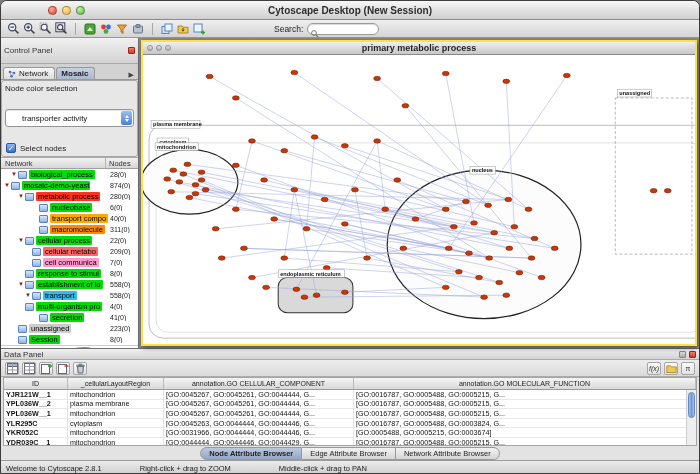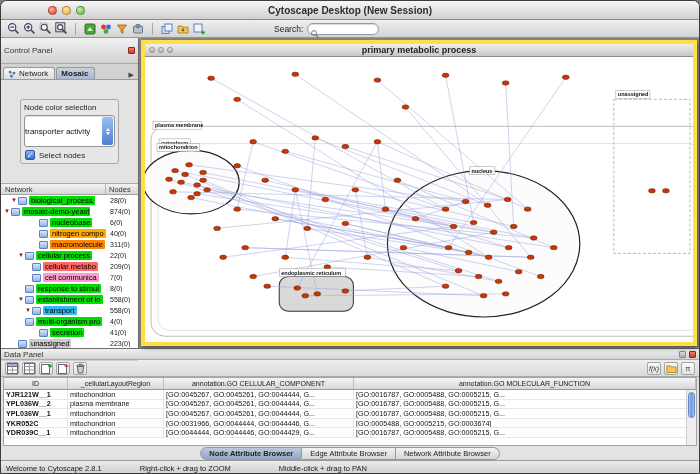--- a/index.html
+++ b/index.html
@@ -26,23 +26,23 @@
   .main-row{flex:1;min-height:0;display:flex;background:#8b8b8b;}
   
   .control-panel{flex:0 0 138px;background:#e3e3e3;border-right:1px solid #6f6f6f;display:flex;flex-direction:column;min-height:0;}
   .cp-titlebar{flex:0 0 12px;display:flex;align-items:center;background:linear-gradient(#f1f1f1,#d3d3d3);border-bottom:1px solid #a9a9a9;padding:8px 3px;}
   .cp-title{font-size:8px;color:#333;flex:1;}
   .cp-close{width:7px;height:7px;background:linear-gradient(#f08070,#cf3a28);border:1px solid #92271a;border-radius:1px;}
   .cp-tabs{flex:0 0 16px;display:flex;align-items:flex-end;background:#d2d2d2;border-bottom:1px solid #9a9a9a;padding:2px 2px 0 2px;gap:1px;}
   .cp-tab{font-size:8px;padding:1px 6px 1px 4px;border:1px solid #989898;border-bottom:none;border-radius:3px 3px 0 0;background:linear-gradient(#f6f6f6,#dcdcdc);display:flex;gap:3px;align-items:center;color:#222;}
   .cp-tab.on{background:linear-gradient(#c7d1e2,#a9b8d0);font-weight:bold;}
   .cp-tab-arrow{margin-left:auto;font-size:7px;color:#444;padding-right:2px;}
-  .color-box{margin:19px;border:1px solid #a8a8a8;border-radius:3px;padding:3px 3px;display:flex;flex-direction:column;gap:3px;background:#e7e7e7;}
+  .color-box{margin:0;border:1px solid #a8a8a8;border-radius:3px;padding:3px 3px;display:flex;flex-direction:column;gap:16px;background:#e7e7e7;}
   .cb-label{font-size:8px;color:#222;}
-  .cb-select{height:32px;background:#fff;border:1px solid #959595;border-radius:3px;display:flex;align-items:center;font-size:8px;color:#111;padding-left:0;position:relative;box-shadow:inset 0 1px 1px rgba(0,0,0,.12);}
+  .cb-select{height:18px;background:#fff;border:1px solid #959595;border-radius:3px;display:flex;align-items:center;font-size:8px;color:#111;padding-left:16px;position:relative;box-shadow:inset 0 1px 1px rgba(0,0,0,.12);}
   .cb-arrowbtn{position:absolute;right:1px;top:1px;bottom:1px;width:11px;border-radius:2px;background:linear-gradient(#9cc0f2,#4a7fd6);display:flex;flex-direction:column;align-items:center;justify-content:center;gap:1px;}
   .cb-arrowbtn i{display:block;width:0;height:0;border-left:2.5px solid transparent;border-right:2.5px solid transparent;}
   .cb-arrowbtn .up{border-bottom:3px solid #fff;}
   .cb-arrowbtn .down{border-top:3px solid #fff;}
   .cb-check-row{display:flex;align-items:center;gap:4px;padding-left:1px;}
   .checkbox{width:10px;height:10px;border-radius:2px;background:linear-gradient(#8fb6f0,#3a6fd0);border:1px solid #2a56a8;color:#fff;font-size:8px;line-height:9px;text-align:center;}
   .cb-check-label{font-size:8px;color:#222;}
   .tree-header{flex:0 0 12px;display:flex;background:linear-gradient(#f2f2f2,#d7d7d7);border-top:1px solid #aaa;border-bottom:1px solid #a0a0a0;font-size:7.5px;color:#333;align-items:center;}
   .th-net{flex:1;padding-left:4px;border-right:1px solid #b5b5b5;height:100%;display:flex;align-items:center;}
   .th-nodes{flex:0 0 32px;padding-left:3px;height:100%;display:flex;align-items:center;}
@@ -51,21 +51,21 @@
   .tree-row.sel{background:#3272d9;}
   .tri{width:8px;font-size:6px;color:#8e1b0a;text-align:center;flex:0 0 auto;line-height:11px;}
   .fold{width:9px;height:8px;flex:0 0 auto;background:linear-gradient(#d9e6fa,#8fb3e8);border:1px solid #5b83bf;border-radius:1px;margin-right:2px;}
   .chip{padding:0 2px;border-radius:1px;color:#000;flex:0 0 auto;max-width:68px;overflow:hidden;}
   .spring{flex:1;}
   .cnt{flex:0 0 28px;overflow:hidden;font-size:7px;color:#222;}
   .tree-row.sel .cnt{color:#fff;}
   .birdseye{flex:1;background:#fff;overflow:hidden;border-top:1px solid #cfcfcf;position:relative;}
   
   .desktop{flex:1;position:relative;background:#8b8b8b;}
-  .iframe{position:absolute;inset:2px;display:flex;flex-direction:column;border:4px solid #fde047;box-shadow:1px 2px 5px rgba(0,0,0,.45);}
+  .iframe{position:absolute;inset:2px;display:flex;flex-direction:column;border:2px solid #fde047;box-shadow:1px 2px 5px rgba(0,0,0,.45);}
   .iframe-title{flex:0 0 13px;background:linear-gradient(#efefef,#c7c7c7);border-bottom:1px solid #8a8a8a;display:flex;align-items:center;justify-content:center;font-size:9px;font-weight:bold;color:#222;position:relative;}
   .if-lights{position:absolute;left:4px;display:flex;gap:3px;}
   .if-light{width:6px;height:6px;border-radius:50%;background:linear-gradient(#e8e8e8,#b2b2b2);border:1px solid #909090;}
   .canvas{flex:1;background:#fff;position:relative;min-height:0;}
   .canvas svg{position:absolute;inset:0;width:100%;height:100%;}
   
   .data-panel{flex:0 0 112px;display:flex;flex-direction:column;background:#e3e3e3;border-top:1px solid #6f6f6f;min-height:0;}
   .dp-titlebar{flex:0 0 11px;display:flex;align-items:center;background:linear-gradient(#f1f1f1,#d3d3d3);border-bottom:1px solid #a9a9a9;padding:0 3px;gap:3px;}
   .dp-title{font-size:8px;color:#333;flex:1;}
   .dp-float{width:7px;height:7px;background:linear-gradient(#ddd,#aaa);border:1px solid #888;border-radius:1px;}
@@ -249,32 +249,40 @@
           </div>
           <div class="tree-row">
             <span style="width: 2px; flex: 0 0 auto;"></span>
             <span class="tri">▼</span>
             <span class="fold"></span>
             <span class="chip" style="background: rgb(0, 221, 0);">mosaic-demo-yeast</span>
             <span class="spring"></span>
             <span class="cnt">874(0)</span>
           </div>
           <div class="tree-row">
+            <span style="width: 16px; flex: 0 0 auto;"></span>
+            <span class="tri">▼</span>
+            <span class="fold"></span>
+            <span class="chip" style="background: rgb(255, 51, 34);">metabolic process</span>
+            <span class="spring"></span>
+            <span class="cnt">280(0)</span>
+          </div>
+          <div class="tree-row">
             <span style="width: 30px; flex: 0 0 auto;"></span>
             <span class="tri"></span>
             <span class="fold"></span>
             <span class="chip" style="background: rgb(0, 221, 0);">nucleobase</span>
             <span class="spring"></span>
             <span class="cnt">6(0)</span>
           </div>
           <div class="tree-row">
             <span style="width: 30px; flex: 0 0 auto;"></span>
             <span class="tri"></span>
             <span class="fold"></span>
-            <span class="chip" style="background: rgb(255, 170, 0);">nitrogen compo</span>
+            <span class="chip" style="background: rgb(255, 170, 0);">transport compo</span>
             <span class="spring"></span>
             <span class="cnt">40(0)</span>
           </div>
           <div class="tree-row">
             <span style="width: 30px; flex: 0 0 auto;"></span>
             <span class="tri"></span>
             <span class="fold"></span>
             <span class="chip" style="background: rgb(255, 136, 0);">macromolecule</span>
             <span class="spring"></span>
             <span class="cnt">311(0)</span>
@@ -613,20 +621,26 @@
             <div class="tcell c2">[GO:0045267, GO:0045261, GO:0044444, G...</div>
             <div class="tcell c3">[GO:0016787, GO:0005488, GO:0005215, G...</div>
           </div>
           <div class="trow">
             <div class="tcell c0">YPL036W__1</div>
             <div class="tcell c1">mitochondrion</div>
             <div class="tcell c2">[GO:0045267, GO:0045261, GO:0044444, G...</div>
             <div class="tcell c3">[GO:0016787, GO:0005488, GO:0005215, G...</div>
           </div>
           <div class="trow">
+            <div class="tcell c0">YLR295C</div>
+            <div class="tcell c1">cytoplasm</div>
+            <div class="tcell c2">[GO:0045263, GO:0044444, GO:0044446, G...</div>
+            <div class="tcell c3">[GO:0016787, GO:0005488, GO:0003824, G...</div>
+          </div>
+          <div class="trow">
             <div class="tcell c0">YKR052C</div>
             <div class="tcell c1">mitochondrion</div>
             <div class="tcell c2">[GO:0031966, GO:0044444, GO:0044446, G...</div>
             <div class="tcell c3">[GO:0005488, GO:0005215, GO:0003674]</div>
           </div>
           <div class="trow">
             <div class="tcell c0">YDR039C__1</div>
             <div class="tcell c1">mitochondrion</div>
             <div class="tcell c2">[GO:0044444, GO:0044446, GO:0044429, G...</div>
             <div class="tcell c3">[GO:0016787, GO:0005488, GO:0005215, G...</div>

